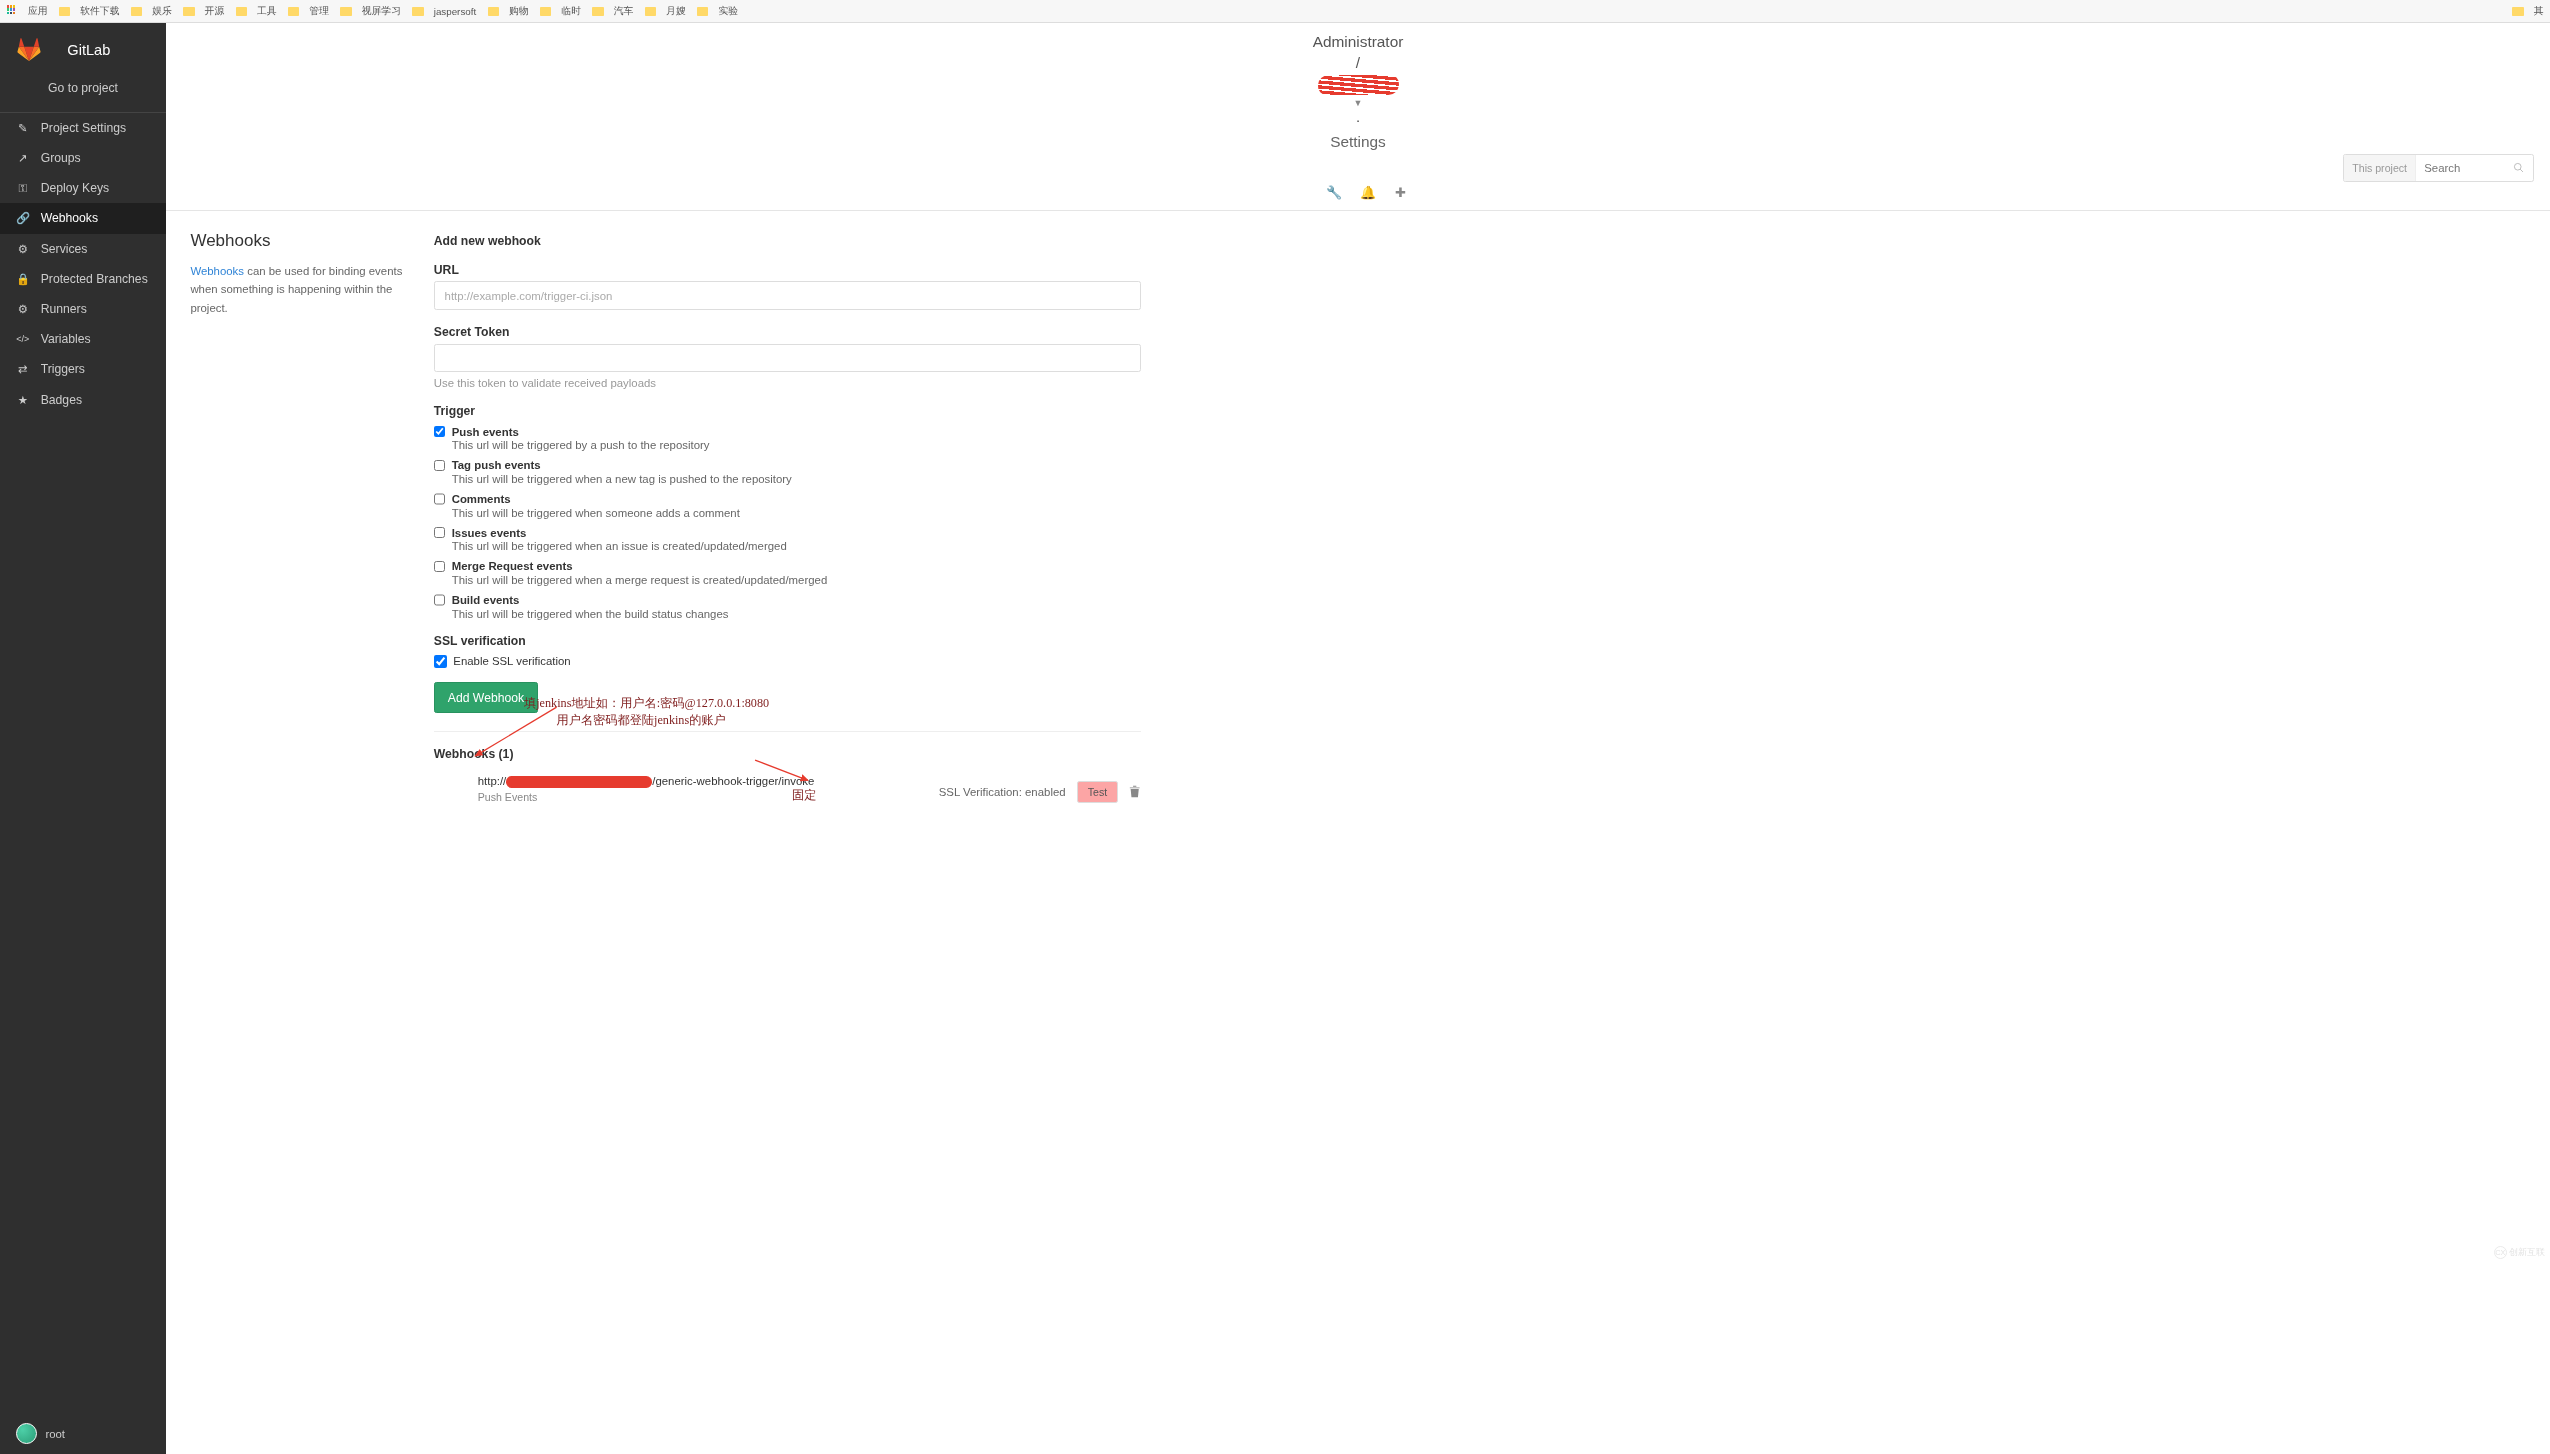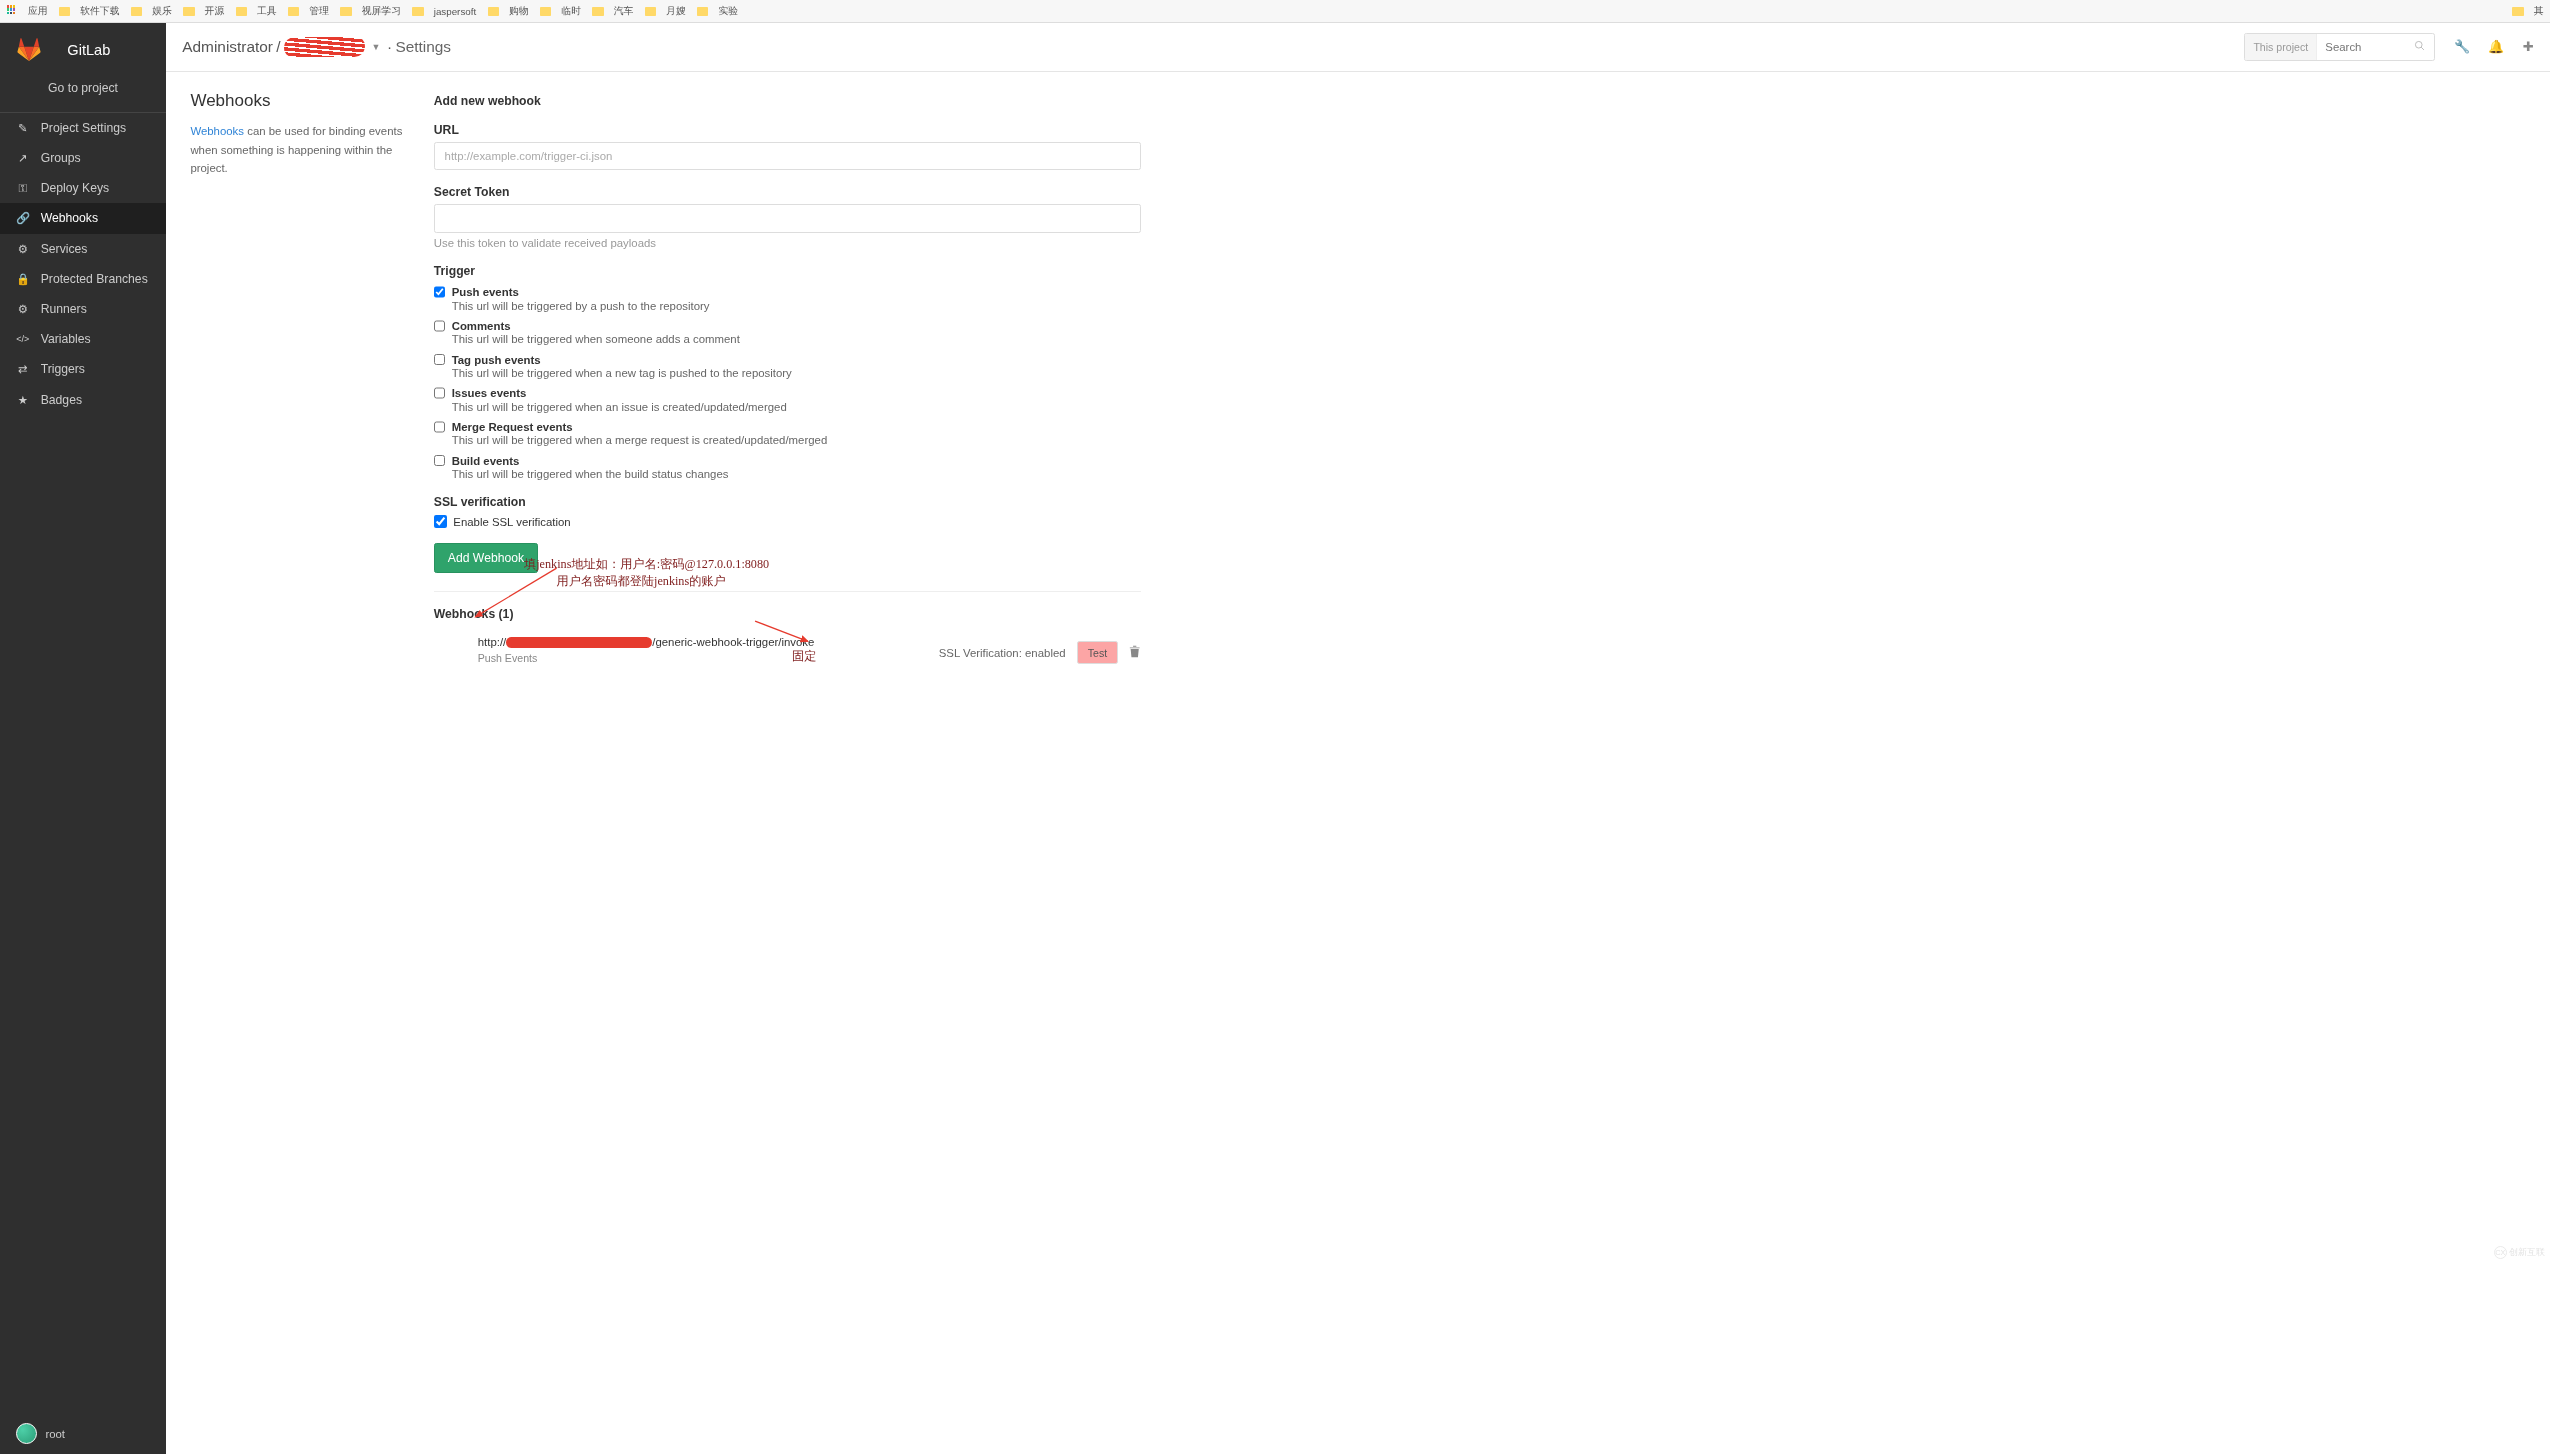--- a/index.html
+++ b/index.html
@@ -27,21 +27,21 @@
 .nav-sep { border-top: 0.8px solid #444; }
 .nav { list-style: none; }
 .nav li { display: flex; align-items: center; gap: 11.4px; padding: 8.1px 16.3px; color: #ccc; cursor: pointer; font-size: 12.2px; }
 .nav li.active { background: #1f1f1f; color: #fff; }
 .nav-icon { width: 13px; text-align: center; font-size: 11.4px; }
 .sidebar-footer { margin-top: auto; display: flex; align-items: center; gap: 8.1px; padding: 9.8px 16.3px; color: #ccc; }
 .avatar { width: 21px; height: 21px; border-radius: 50%; background: radial-gradient(circle at 30% 30%, #4dd0a8, #2b9c77); border: 1.6px solid #fff; }
 
 
 .main { flex: 1; display: flex; flex-direction: column; overflow: auto; }
-.topbar { display: flex; align-items: center; padding: 9.8px 16.3px; border-bottom: 0.8px solid #e5e5e5; gap: 3.3px; font-size: 15.4px; }
+.topbar { display: flex; align-items: center; padding: 9.8px 16.3px; border-bottom: 0.8px solid #e5e5e5; gap: 3.3px; font-size: 15.4px; flex-direction: column; }
 .breadcrumb { color: #555; }
 .redact1 { display: inline-block; width: 81px; height: 19.5px; position: relative; vertical-align: middle; }
 .redact1::before { content: ""; position: absolute; inset: 0; background: repeating-linear-gradient(5deg, transparent 0 1.6px, #e63b2e 1.6px 4.9px); border-radius: 9.8px; transform: skewX(-5deg); }
 .dropdown-caret { color: #888; font-size: 9px; margin: 0 3.3px; }
 .settings-label { color: #666; }
 .search-wrap { margin-left: auto; display: flex; align-items: center; border: 0.8px solid #ddd; border-radius: 2.4px; height: 28px; overflow: hidden; }
 .search-badge { background: #f5f5f5; color: #999; padding: 0 8.1px; height: 100%; display: flex; align-items: center; font-size: 10.6px; border-right: 0.8px solid #eee; }
 .search-input { border: none; outline: none; padding: 0 8.1px; width: 89px; font-size: 11.4px; color: #333; }
 .search-icon { color: #bbb; padding: 0 8.1px; }
 .topbar-icons { display: flex; align-items: center; gap: 18px; margin-left: 16.3px; color: #888; }
@@ -273,30 +273,30 @@
         <div class="trigger-item">
           <div class="trigger-head">
               <input type="checkbox" checked="" style="">
               <span class="trigger-title">Push events</span>
             </div>
           <div class="trigger-desc">This url will be triggered by a push to the repository</div>
         </div>
         <div class="trigger-item">
           <div class="trigger-head">
               <input type="checkbox" style="">
+              <span class="trigger-title">Tag push events</span>
+            </div>
+          <div class="trigger-desc">This url will be triggered when a new tag is pushed to the repository</div>
+        </div>
+        <div class="trigger-item">
+          <div class="trigger-head">
+              <input type="checkbox" style="">
               <span class="trigger-title">Comments</span>
             </div>
           <div class="trigger-desc">This url will be triggered when someone adds a comment</div>
-        </div>
-        <div class="trigger-item">
-          <div class="trigger-head">
-              <input type="checkbox" style="">
-              <span class="trigger-title">Tag push events</span>
-            </div>
-          <div class="trigger-desc">This url will be triggered when a new tag is pushed to the repository</div>
         </div>
         <div class="trigger-item">
           <div class="trigger-head">
               <input type="checkbox" style="">
               <span class="trigger-title">Issues events</span>
             </div>
           <div class="trigger-desc">This url will be triggered when an issue is created/updated/merged</div>
         </div>
         <div class="trigger-item">
           <div class="trigger-head">

